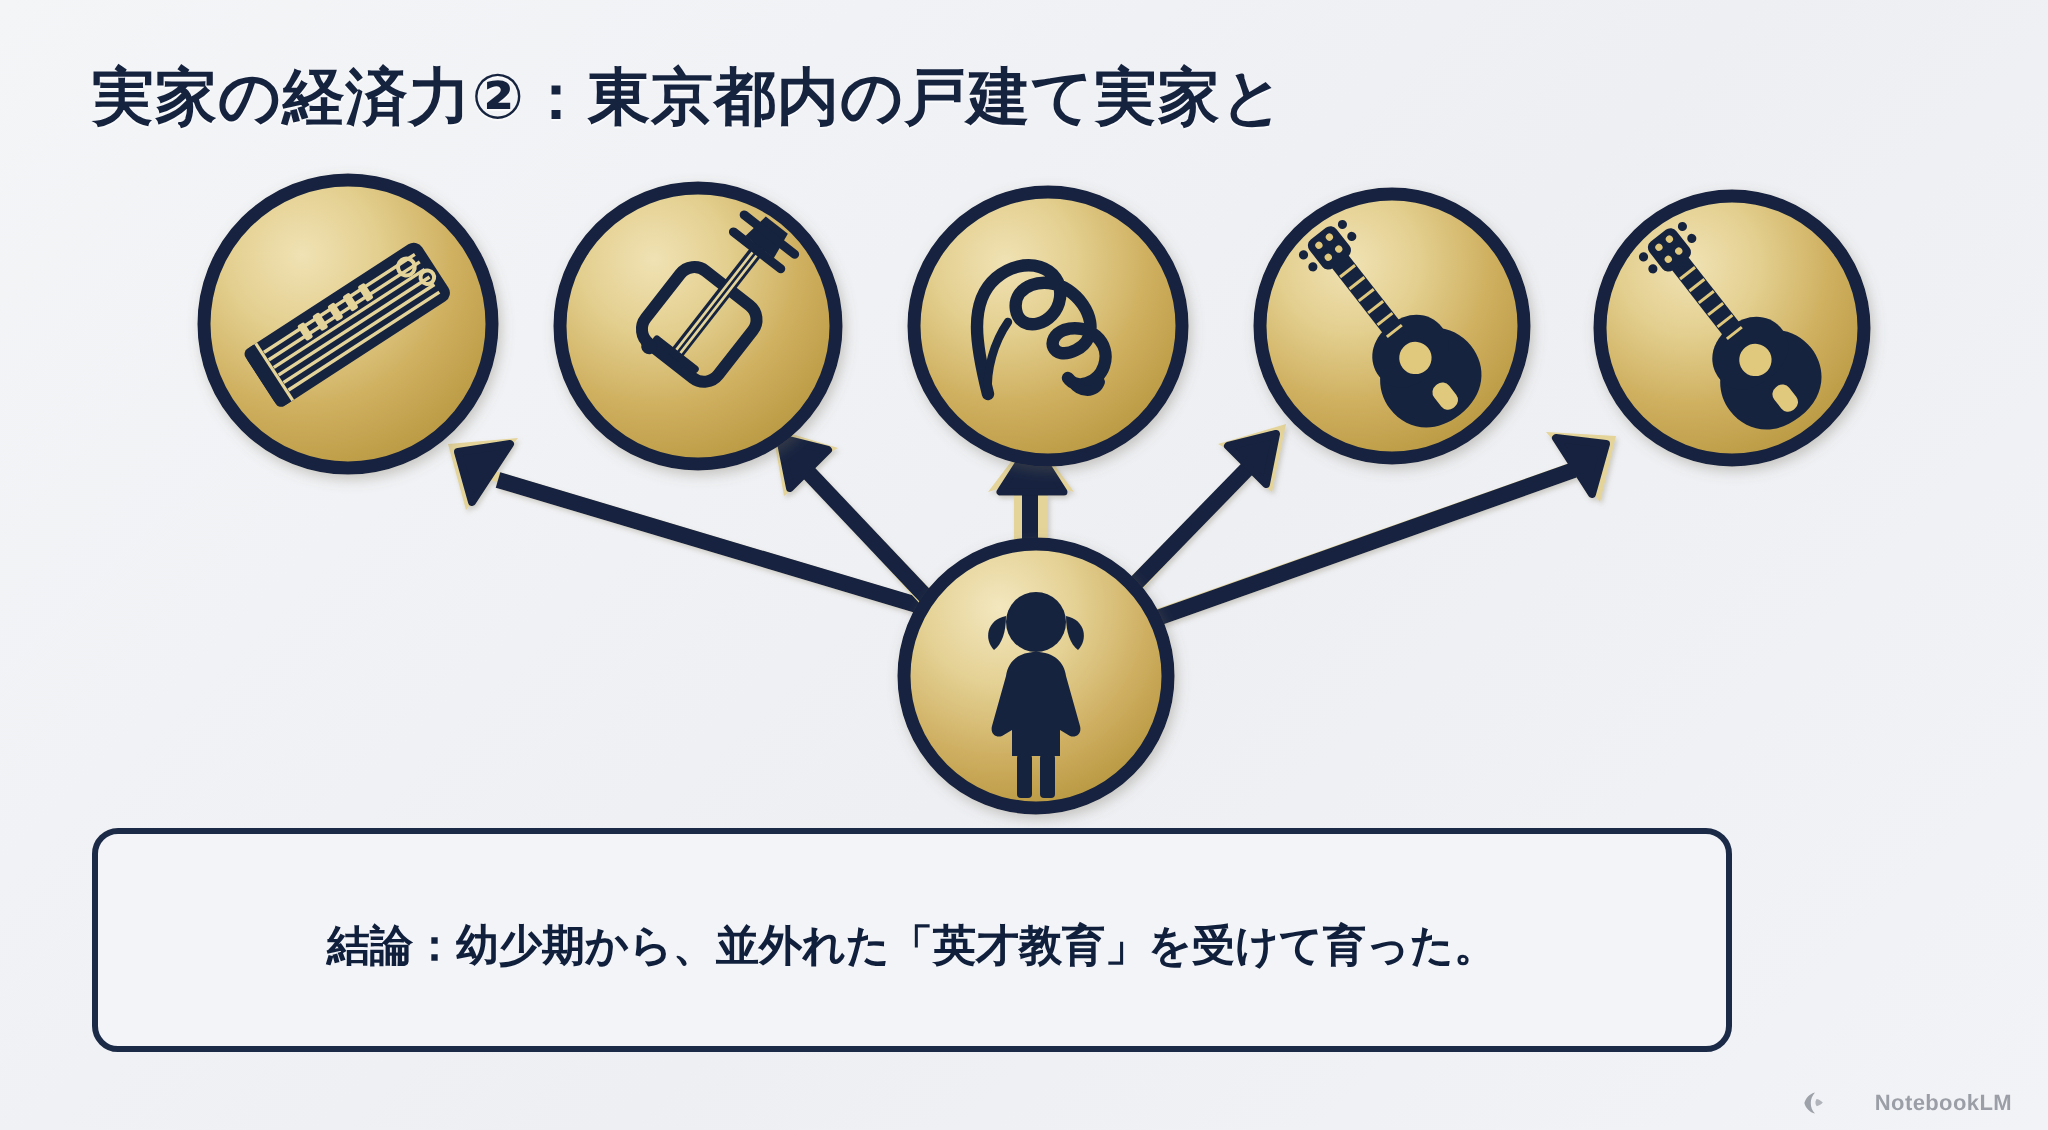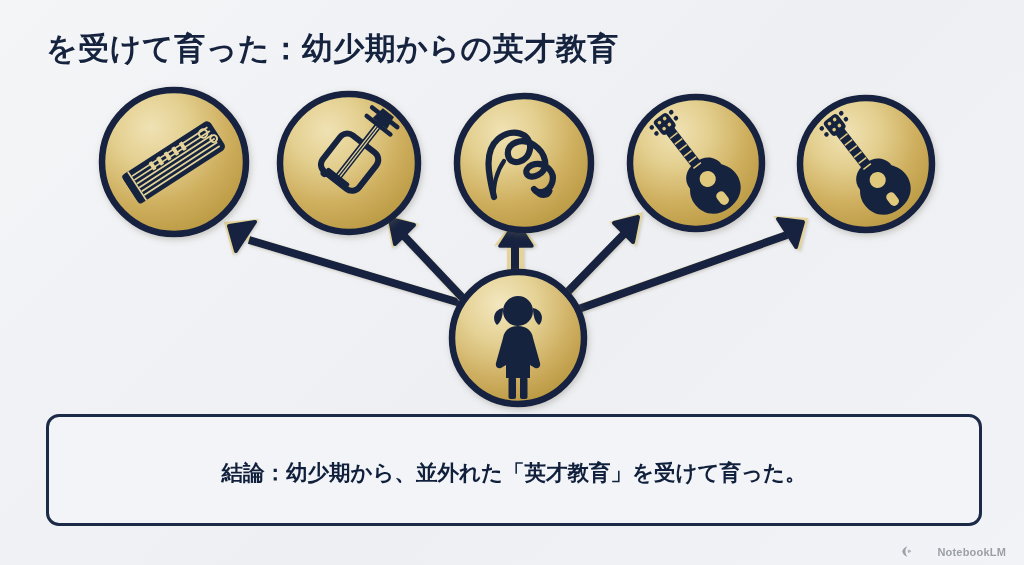--- a/index.html
+++ b/index.html
@@ -43,21 +43,21 @@
     height: 565px;
     pointer-events: none;
   }
   #diagram .hit { pointer-events: auto; }
 
   
   #conclusion-box {
     position: absolute;
     left: 46px;
     top: 414px;
-    width: 936px;
+    width: 820px;
     height: 112px;
     box-sizing: border-box;
     border: 3px solid #1b2a47;
     border-radius: 13px;
     background: #f3f4f7;
     display: flex;
     flex-direction: column;
     align-items: center;
     justify-content: center;
     padding: 18px 20px 8px;
@@ -87,21 +87,21 @@
     font-weight: 600;
     color: #555a66;
     letter-spacing: 0.2px;
   }
 </style>
 </head>
 <body>
 
 <div id="slide">
 
-  <div id="title">を受けて育った：幼少期からの英才教育</div>
+  <div id="title">実家の経済力②：東京都内の戸建て実家と</div>
 
   <svg id="diagram" viewBox="0 0 1024 565">
     <defs>
 
       <radialGradient id="goldGrad" cx="34%" cy="26%" r="78%">
         <stop offset="0%" stop-color="#f0e2b4"></stop>
         <stop offset="34%" stop-color="#e3cf8f"></stop>
         <stop offset="68%" stop-color="#cfb060"></stop>
         <stop offset="100%" stop-color="#bb9a43"></stop>
       </radialGradient>

